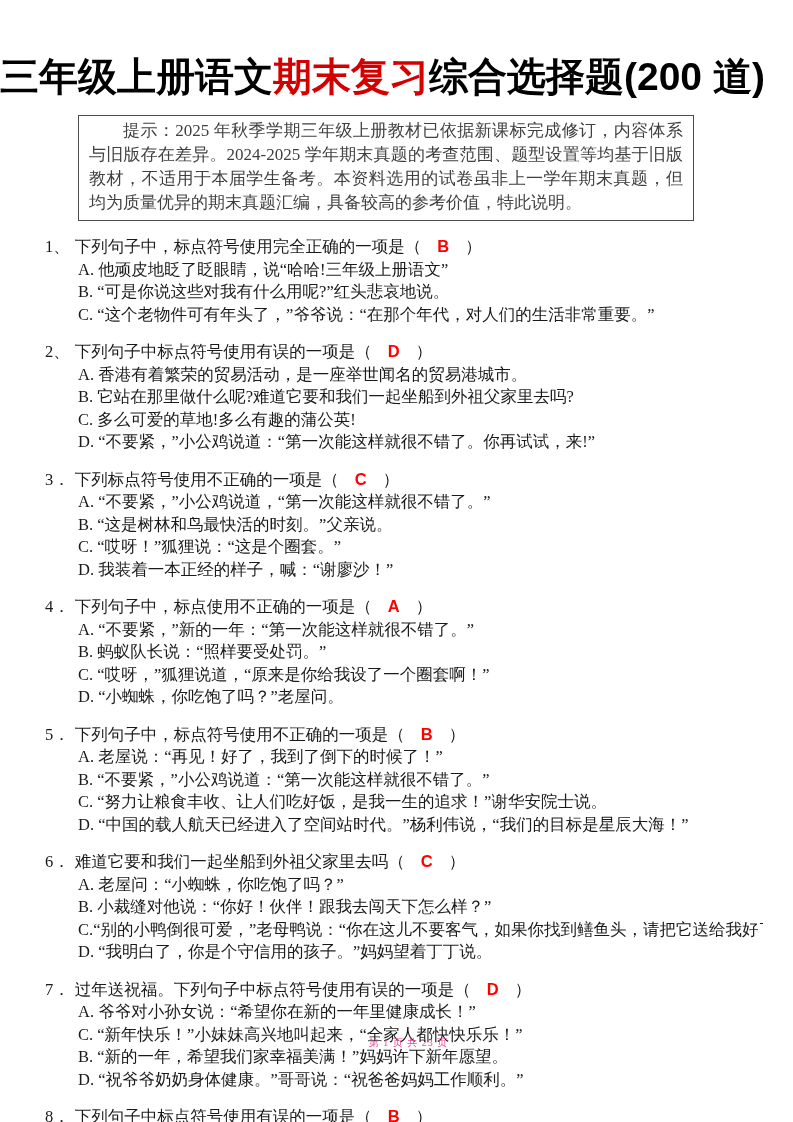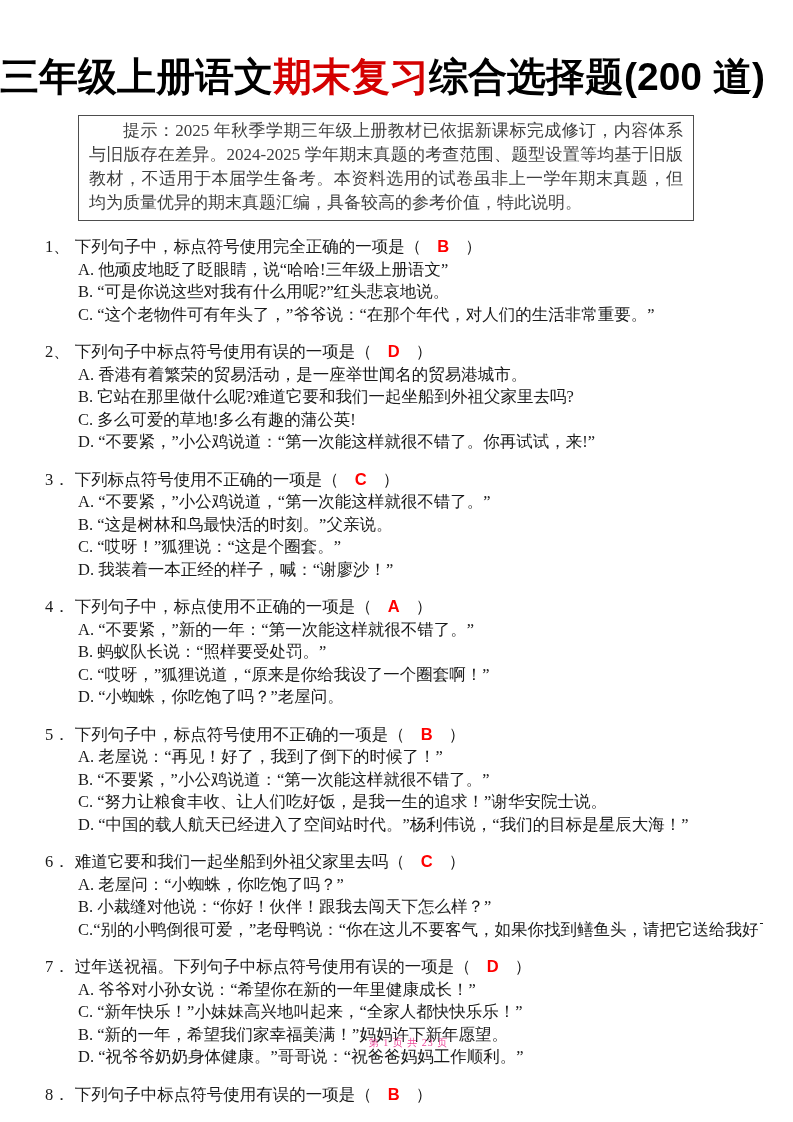--- a/index.html
+++ b/index.html
@@ -114,20 +114,21 @@
       <div class="q-option">B. “不要紧，”小公鸡说道：“第一次能这样就很不错了。”</div>
       <div class="q-option">C. “努力让粮食丰收、让人们吃好饭，是我一生的追求！”谢华安院士说。</div>
       <div class="q-option">D. “中国的载人航天已经进入了空间站时代。”杨利伟说，“我们的目标是星辰大海！”</div>
     </div>
 
     <div class="question">
       <div class="q-head"><span class="q-num">6．</span><span>难道它要和我们一起坐船到外祖父家里去吗（</span><span class="answer">C</span><span>）</span></div>
       <div class="q-option">A. 老屋问：“小蜘蛛，你吃饱了吗？”</div>
       <div class="q-option">B. 小裁缝对他说：“你好！伙伴！跟我去闯天下怎么样？”</div>
       <div class="q-option">C.“别的小鸭倒很可爱，”老母鸭说：“你在这儿不要客气，如果你找到鳝鱼头，请把它送给我好了。”</div>
+      <div class="q-option">D. “我明白了，你是个守信用的孩子。”妈妈望着丁丁说。</div>
     </div>
 
     <div class="question">
       <div class="q-head"><span class="q-num">7．</span><span>过年送祝福。下列句子中标点符号使用有误的一项是（</span><span class="answer">D</span><span>）</span></div>
       <div class="q-option">A. 爷爷对小孙女说：“希望你在新的一年里健康成长！”</div>
       <div class="q-option">C. “新年快乐！”小妹妹高兴地叫起来，“全家人都快快乐乐！”</div>
       <div class="q-option">B. “新的一年，希望我们家幸福美满！”妈妈许下新年愿望。</div>
       <div class="q-option">D. “祝爷爷奶奶身体健康。”哥哥说：“祝爸爸妈妈工作顺利。”</div>
     </div>
 

